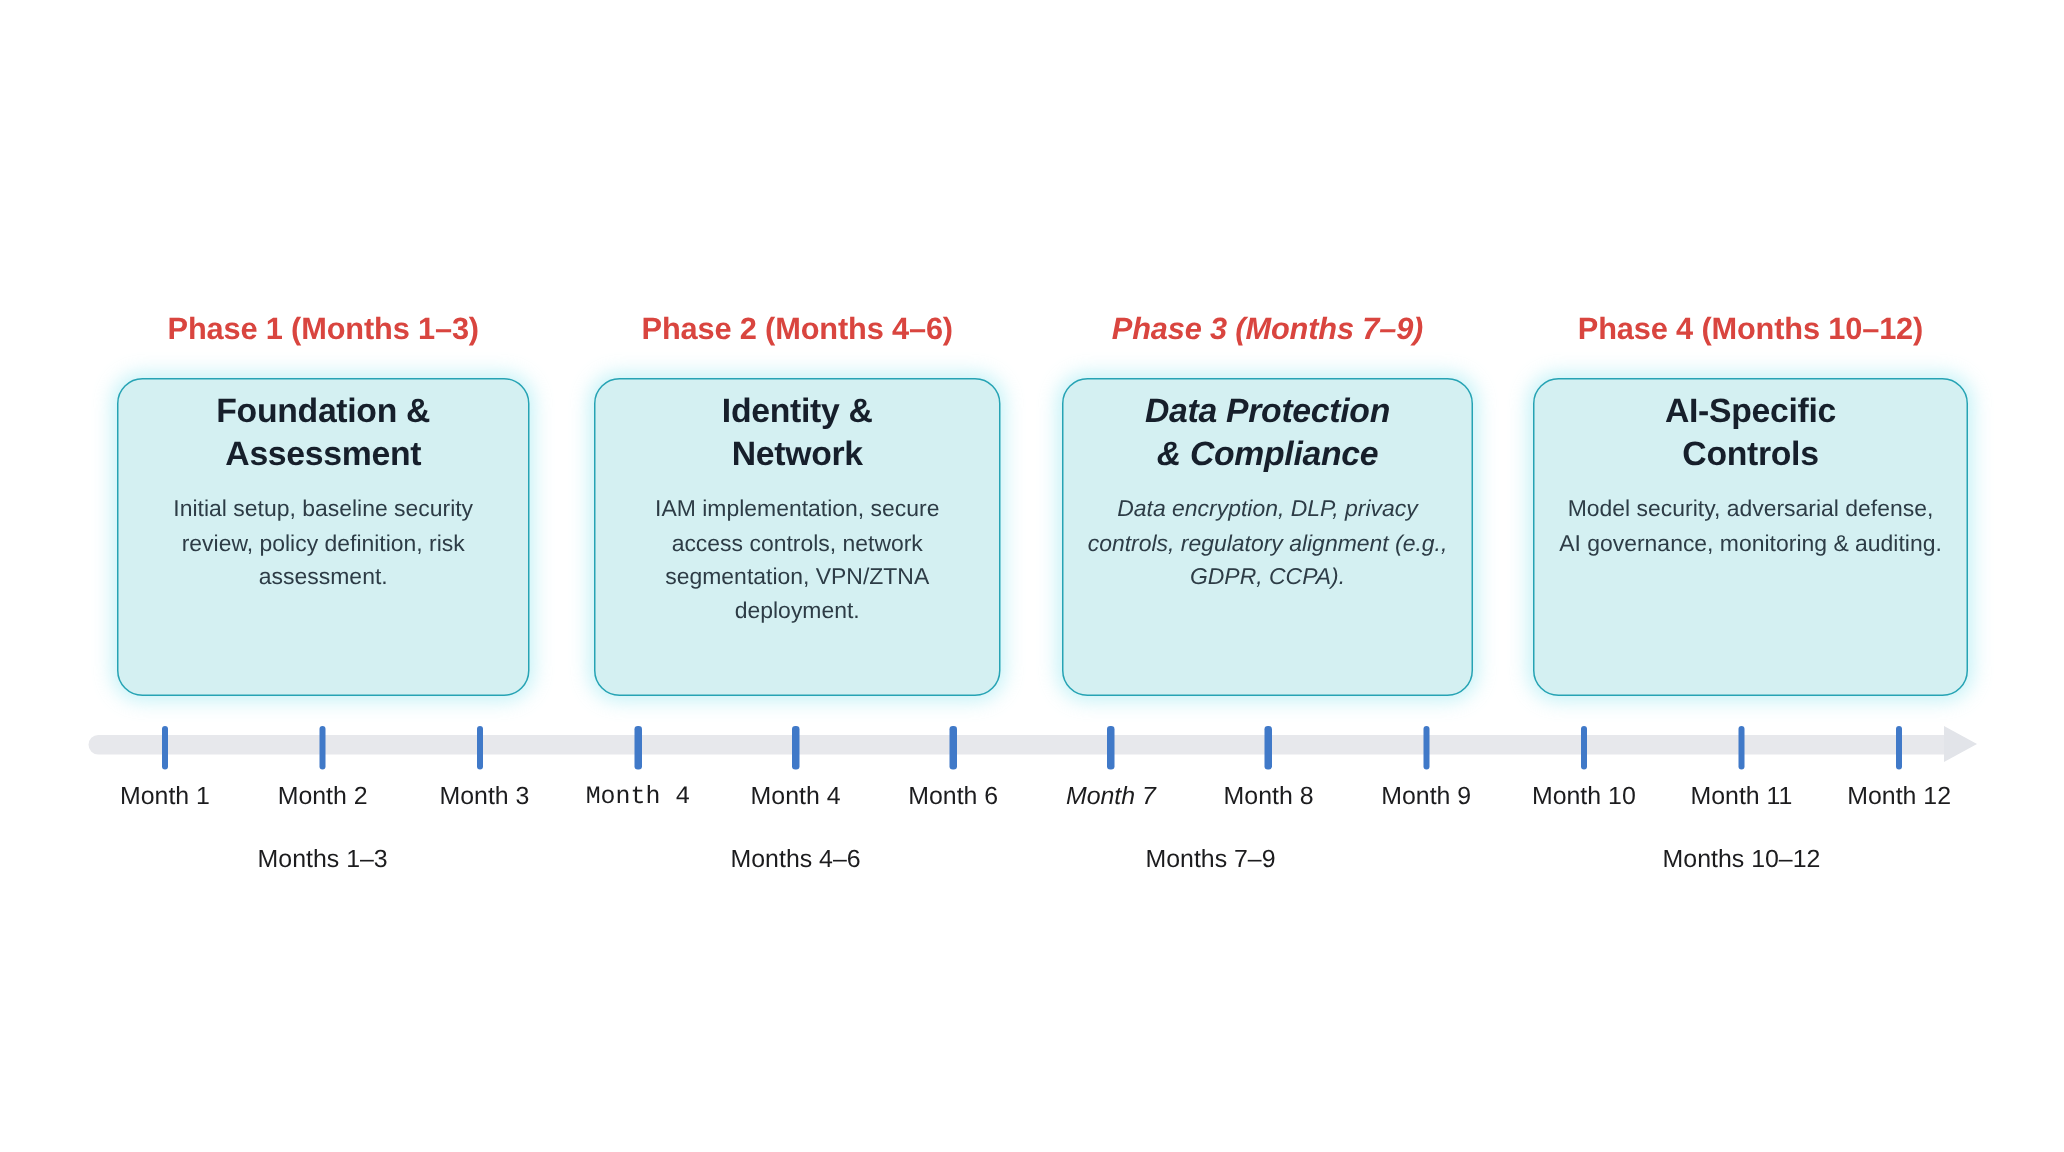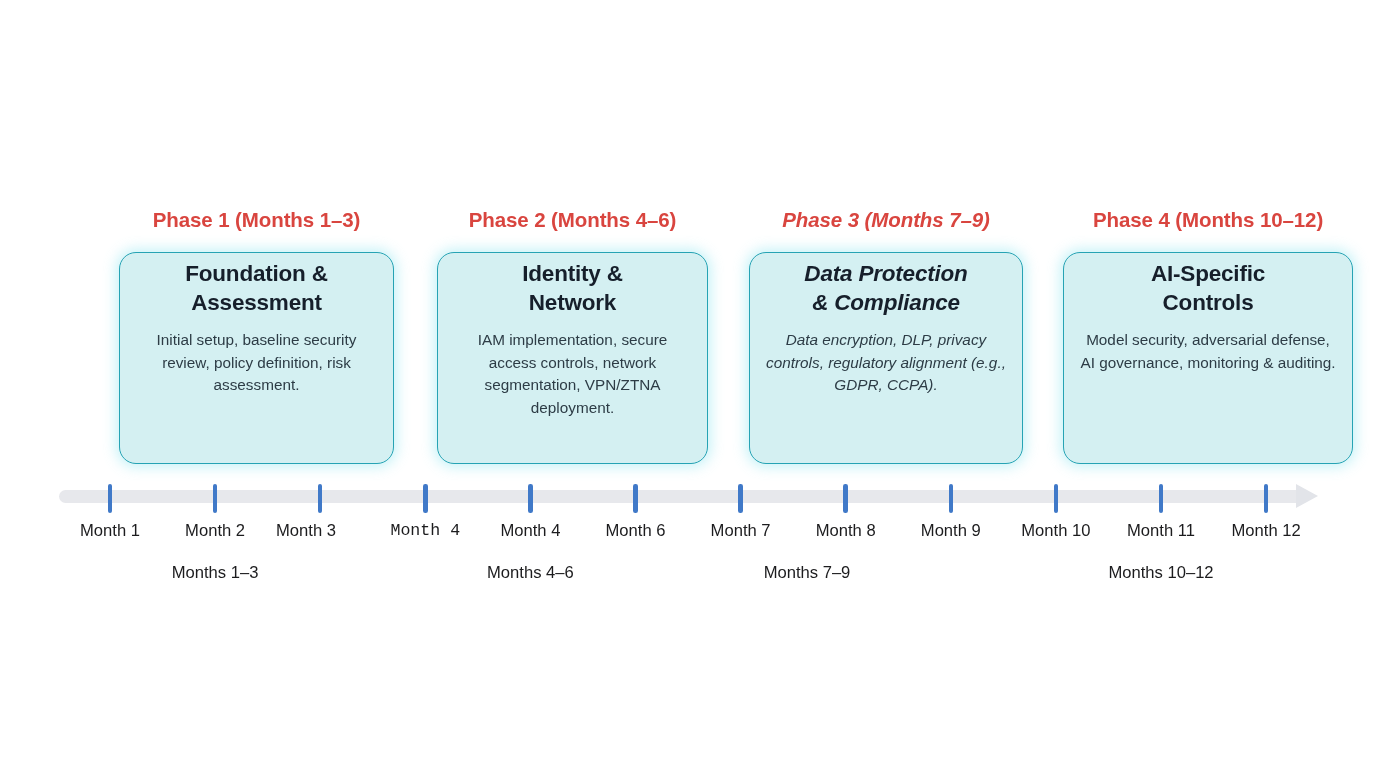--- a/index.html
+++ b/index.html
@@ -19,21 +19,20 @@
     position: absolute;
     left: 0; top: 0;
     width: 1376px;
     height: 768px;
   }
 
   
   .phase-col {
     position: absolute;
     top: 210px;
-    margin-left: 41px;
   }
 
   .phase-label {
     text-align: center;
     color: #d9453f;
     font-weight: bold;
     font-size: 20.5px;
     letter-spacing: -0.1px;
     line-height: 1;
     margin: 0 0 21px 0;
@@ -168,29 +167,29 @@
 
   <div id="axis-line"></div>
   <div id="axis-arrow"></div>
 
   <div id="tick-layer">
       <div class="tick" style="left: 107.75px;"></div>
       <div class="month-label" style="left: 110px;">Month 1</div>
       <div class="tick" style="left: 212.85px;"></div>
       <div class="month-label" style="left: 215.1px;">Month 2</div>
       <div class="tick" style="left: 317.95px;"></div>
-      <div class="month-label" style="left: 306px; text-align: center;">Month 3</div>
+      <div class="month-label" style="left: 323px; text-align: center;">Month 3</div>
       <div class="tick" style="left: 423.05px;"></div>
       <div class="month-label" style="left: 425.3px; font-family: Liberation Mono, monospace;">Month 4</div>
       <div class="tick" style="left: 528.15px;"></div>
       <div class="month-label" style="left: 530.4px;">Month 4</div>
       <div class="tick" style="left: 633.25px;"></div>
       <div class="month-label" style="left: 635.5px;">Month 6</div>
       <div class="tick" style="left: 738.35px;"></div>
-      <div class="month-label" style="left: 740.6px;">Month 7</div>
+      <div class="month-label" style="left: 740.6px; font-style: italic;">Month 7</div>
       <div class="tick" style="left: 843.45px;"></div>
       <div class="month-label" style="left: 845.7px;">Month 8</div>
       <div class="tick" style="left: 948.55px;"></div>
       <div class="month-label" style="left: 950.8px;">Month 9</div>
       <div class="tick" style="left: 1053.65px;"></div>
       <div class="month-label" style="left: 1055.9px;">Month 10</div>
       <div class="tick" style="left: 1158.75px;"></div>
       <div class="month-label" style="left: 1161px;">Month 11</div>
       <div class="tick" style="left: 1263.85px;"></div>
       <div class="month-label" style="left: 1266.1px;">Month 12</div>

